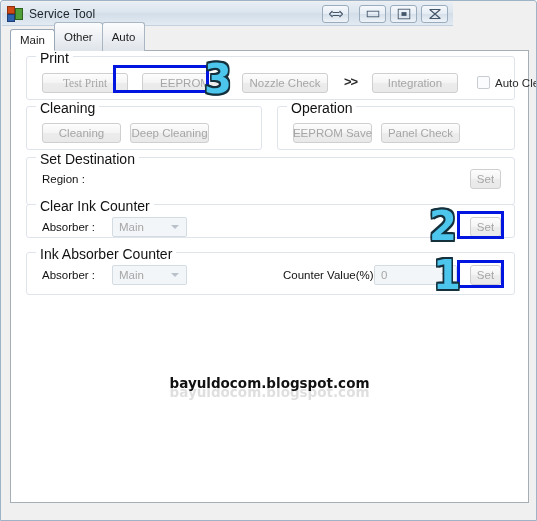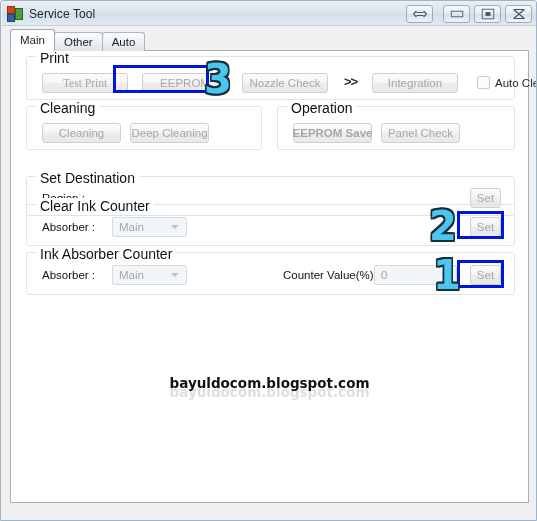--- a/index.html
+++ b/index.html
@@ -23,21 +23,21 @@
     background: #f0f0f0;
     border: 1px solid #9fb3c6;
     border-radius: 3px 3px 0 0;
     overflow: hidden;
   }
 
   
   .titlebar {
     position: absolute;
     left: 1px; top: 1px;
-    width: 535px; height: 24px;
+    width: 451px; height: 24px;
     box-sizing: border-box;
     background: linear-gradient(to bottom, #e8eef4 0%, #dce5ee 45%, #d3dee9 50%, #e2eaf2 100%);
     border-bottom: 1px solid #c3d0dd;
     display: flex;
     align-items: center;
   }
   .app-icon {
     position: relative;
     width: 16px; height: 16px;
     margin-left: 5px;
@@ -80,21 +80,21 @@
   .tabstrip {
     position: absolute;
     left: 9px; top: 29px;
     height: 21px;
     display: flex;
     align-items: flex-end;
     z-index: 3;
   }
   .tab {
     box-sizing: border-box;
-    height: 19px;
+    height: 29px;
     padding: 0 9px;
     margin-right: -1px;
     font-size: 11.5px;
     color: #1d1d1d;
     display: flex;
     align-items: center;
     border: 1px solid #a9b6c3;
     border-bottom: none;
     border-radius: 3px 3px 0 0;
     background: linear-gradient(to bottom, #fbfcfd 0%, #eceff3 55%, #dfe4ea 100%);
@@ -306,34 +306,34 @@
     <div class="group" style="left:15px; top:55px; width:236px; height:44px;">
       <span class="glabel">Cleaning</span>
 
       <div class="btn" style="left:15px; top:16px; width:79px;">Cleaning</div>
       <div class="btn" style="left:103px; top:16px; width:79px;">Deep Cleaning</div>
     </div>
 
     <div class="group" style="left:266px; top:55px; width:238px; height:44px;">
       <span class="glabel">Operation</span>
 
-      <div class="btn" style="left:15px; top:16px; width:79px;font-weight:bold;">EEPROM Save</div>
+      <div class="btn" style="left:15px; top:16px; width:79px;">EEPROM Save</div>
       <div class="btn" style="left:103px; top:16px; width:79px;">Panel Check</div>
     </div>
 
-    <div class="group" style="left:15px; top:106px; width:489px; height:40px;margin-top:19px;">
+    <div class="group" style="left:15px; top:106px; width:489px; height:48px;">
       <span class="glabel">Set Destination</span>
 
       <span class="lbl" style="left:15px; top:15px;">Region :</span>
 
 
       <div class="btn" style="left:443px; top:11px; width:31px;">Set</div>
     </div>
 
-    <div class="group" style="left:15px; top:153px; width:489px; height:42px;">
+    <div class="group" style="left:15px; top:153px; width:489px; height:34px;">
       <span class="glabel">Clear Ink Counter</span>
 
       <span class="lbl" style="left:15px; top:16px;">Absorber :</span>
 
       <div class="combo" style="left:85px; top:12px; width:75px;">
         <span>Main</span>
         <span class="arrow"></span>
       </div>
 
       <div class="btn" style="left:443px; top:12px; width:31px;">Set</div>

